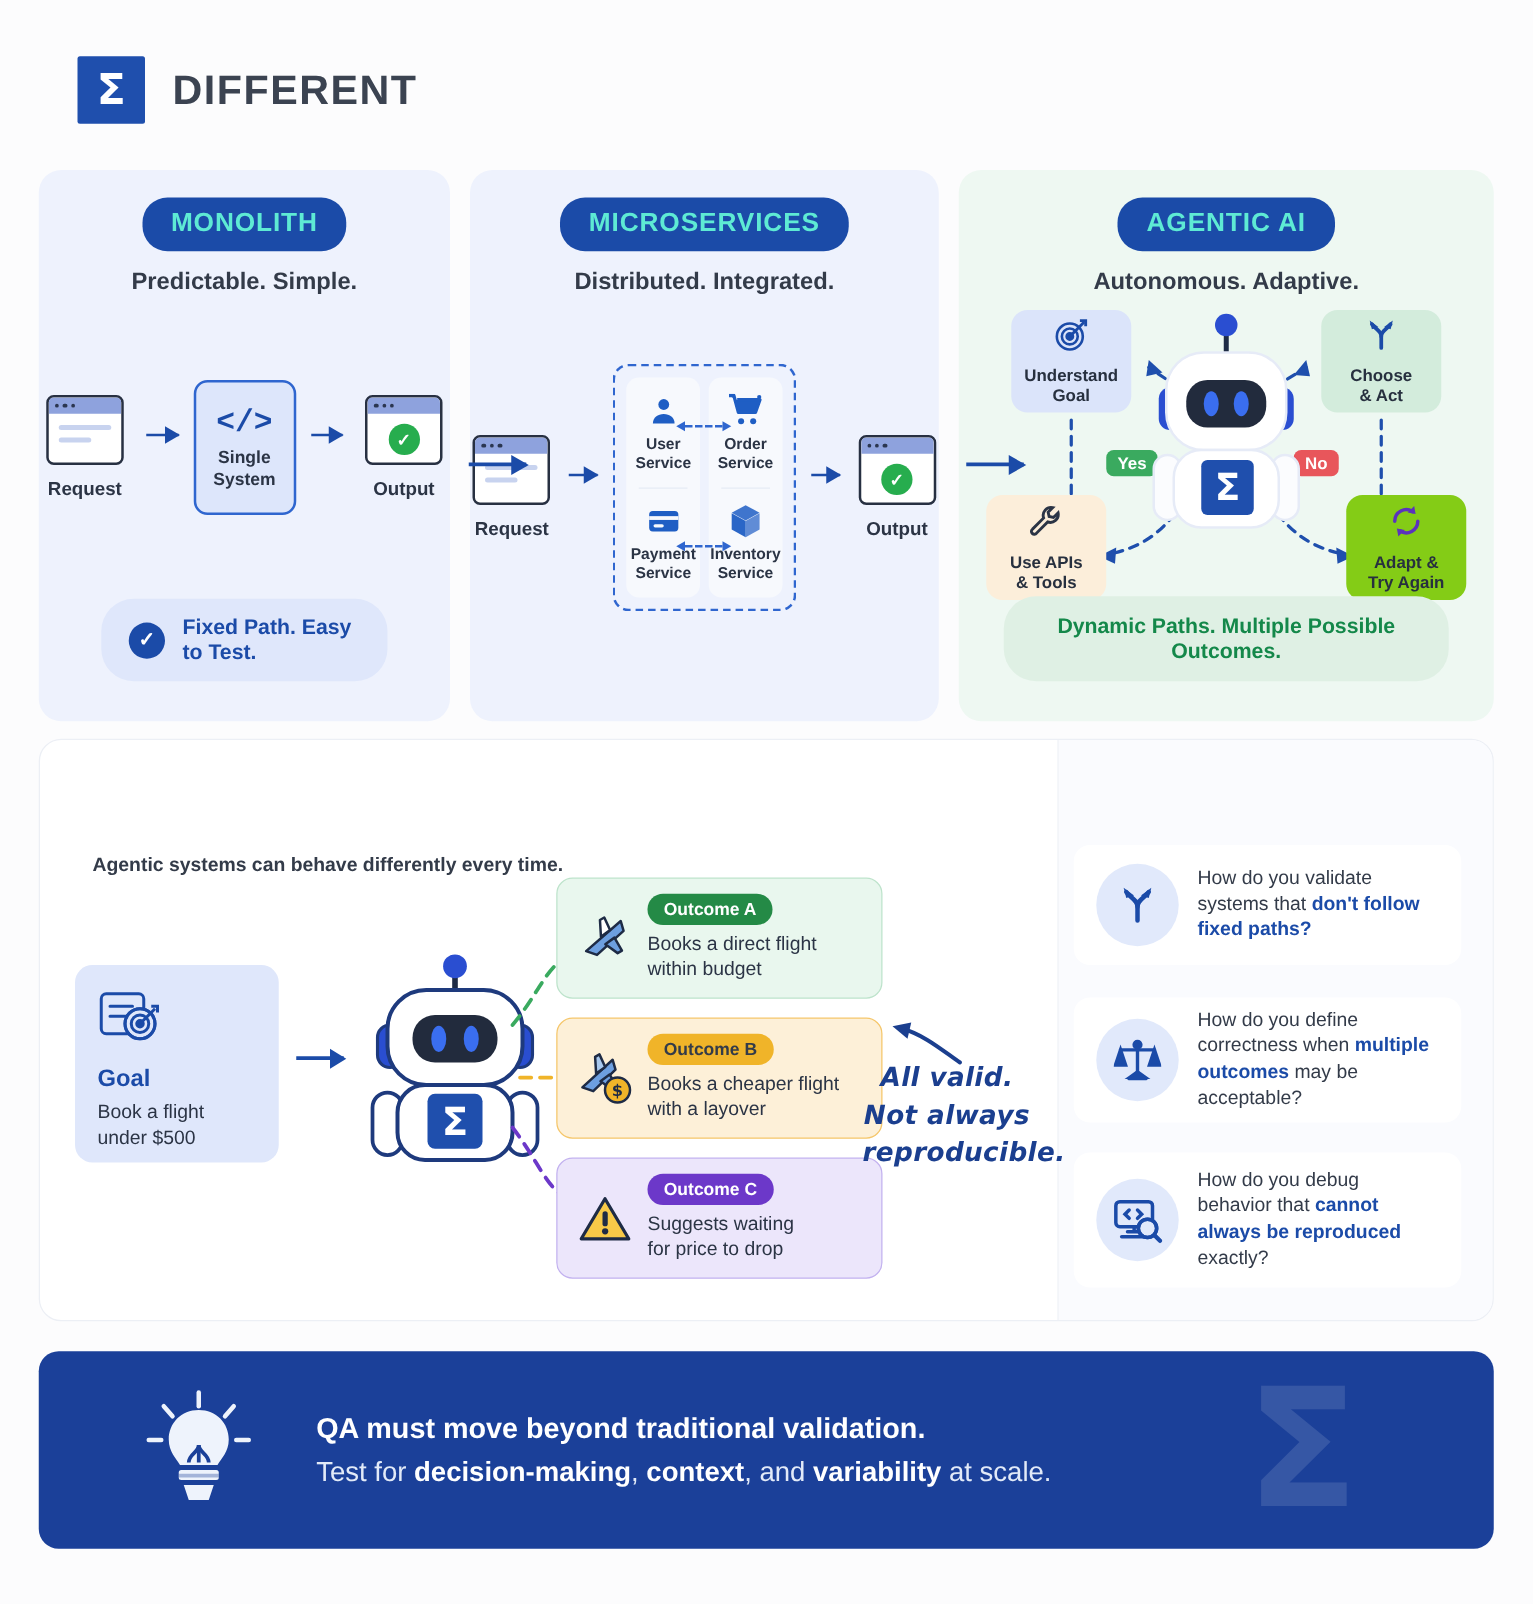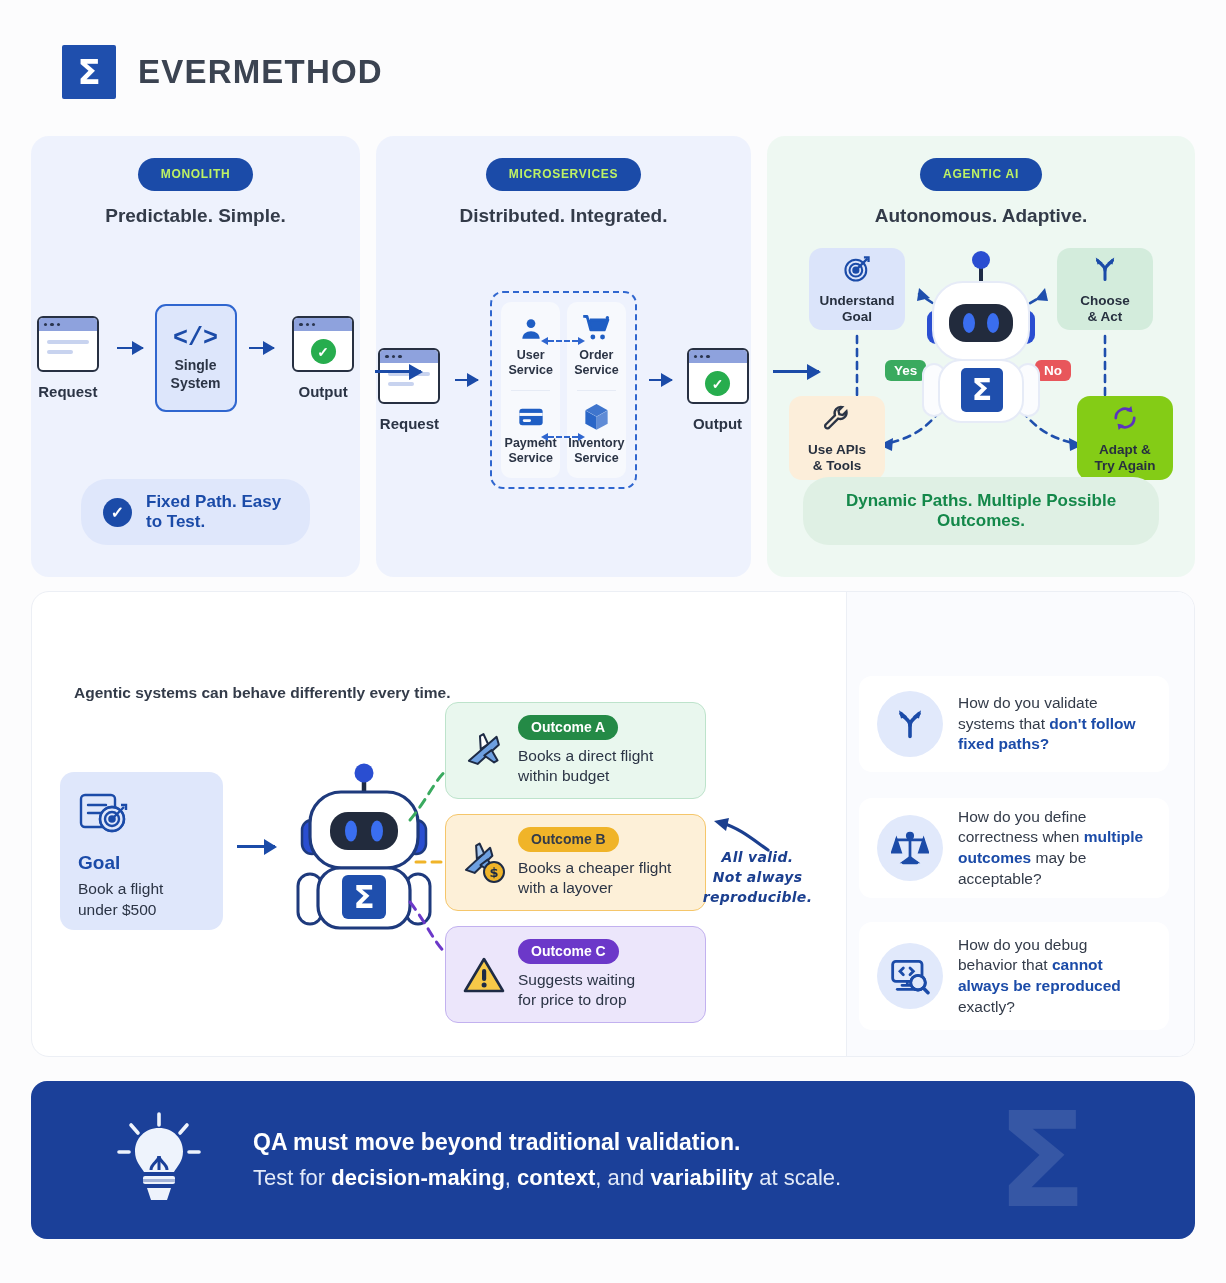--- a/index.html
+++ b/index.html
@@ -23,22 +23,22 @@
   .logo-text { font-size: 33px; font-weight: bold; letter-spacing: 1.2px; color: #3b4351; }
 
   
   .panels { position: absolute; left: 31px; top: 136px; width: 1164px; height: 441px; display: flex; gap: 16px; }
   .panel { border-radius: 18px; position: relative; }
   .panel.p1 { width: 329px; background: #eef2fd; }
   .panel.p2 { width: 375px; background: #eef2fd; }
   .panel.p3 { width: 428px; background: #eef8f2; }
 
   .pill {
-    display: inline-block; background: #1b4ba8; color: #bef264;
-    font-size: 12px; font-weight: bold; letter-spacing: .7px;
+    display: inline-block; background: #1b4ba8; color: #5eead4;
+    font-size: 21px; font-weight: bold; letter-spacing: .7px;
     padding: 9px 23px 10px; border-radius: 20px;
   }
   .panel-head { text-align: center; padding-top: 22px; }
   .panel-sub { margin-top: 14px; font-size: 19px; font-weight: bold; color: #333b49; }
 
   .panel-arrow {
     position: absolute; top: 234px; width: 46px; height: 3px; background: #1b4ba8;
   }
   .panel-arrow::after {
     content: ""; position: absolute; right: -2px; top: -6px;
@@ -183,21 +183,21 @@
     padding: 4px 13px 5px; border-radius: 13px;
   }
   .oc-tag.a { background: #248a46; }
   .oc-tag.b { background: #f0b429; color: #333b49; }
   .oc-tag.c { background: #6c38c9; }
   .oc-text { font-size: 15.5px; line-height: 1.3; color: #2b3445; margin-top: 6px; }
 
   .annot {
     position: absolute; left: 690px; top: 848px; width: 135px; text-align: center;
     font-family: "DejaVu Sans", sans-serif; font-style: italic; font-weight: bold;
-    font-size: 14px; line-height: 1.42; color: #1b3f8f; letter-spacing: .3px;
+    font-size: 21px; line-height: 1.42; color: #1b3f8f; letter-spacing: .3px;
   }
   .annot-arrow { position: absolute; left: 712px; top: 816px; }
 
   .qa-pill { position: absolute; left: 27px; top: 32px; }
   .qa-card {
     position: absolute; left: 12px; width: 310px; background: #fff;
     border-radius: 13px; display: flex; align-items: center; gap: 15px; padding: 17px 18px;
   }
   .qa-card.q1 { top: 84px; height: 96px; }
   .qa-card.q2 { top: 206px; height: 100px; }
@@ -224,21 +224,21 @@
   .banner-t2 { font-size: 22px; color: #e2eaf8; margin-top: 9px; }
   .banner-t2 b { color: #fff; }
 </style>
 </head>
 <body>
 
 <div class="page">
 
   <div class="header">
     <div class="logo-mark">Σ</div>
-    <div class="logo-text">EVERMETHOD</div>
+    <div class="logo-text">DIFFERENT</div>
   </div>
 
   <div class="panels">
 
     <div class="panel p1">
       <div class="panel-head">
         <div class="pill">MONOLITH</div>
         <div class="panel-sub">Predictable. Simple.</div>
       </div>
 

